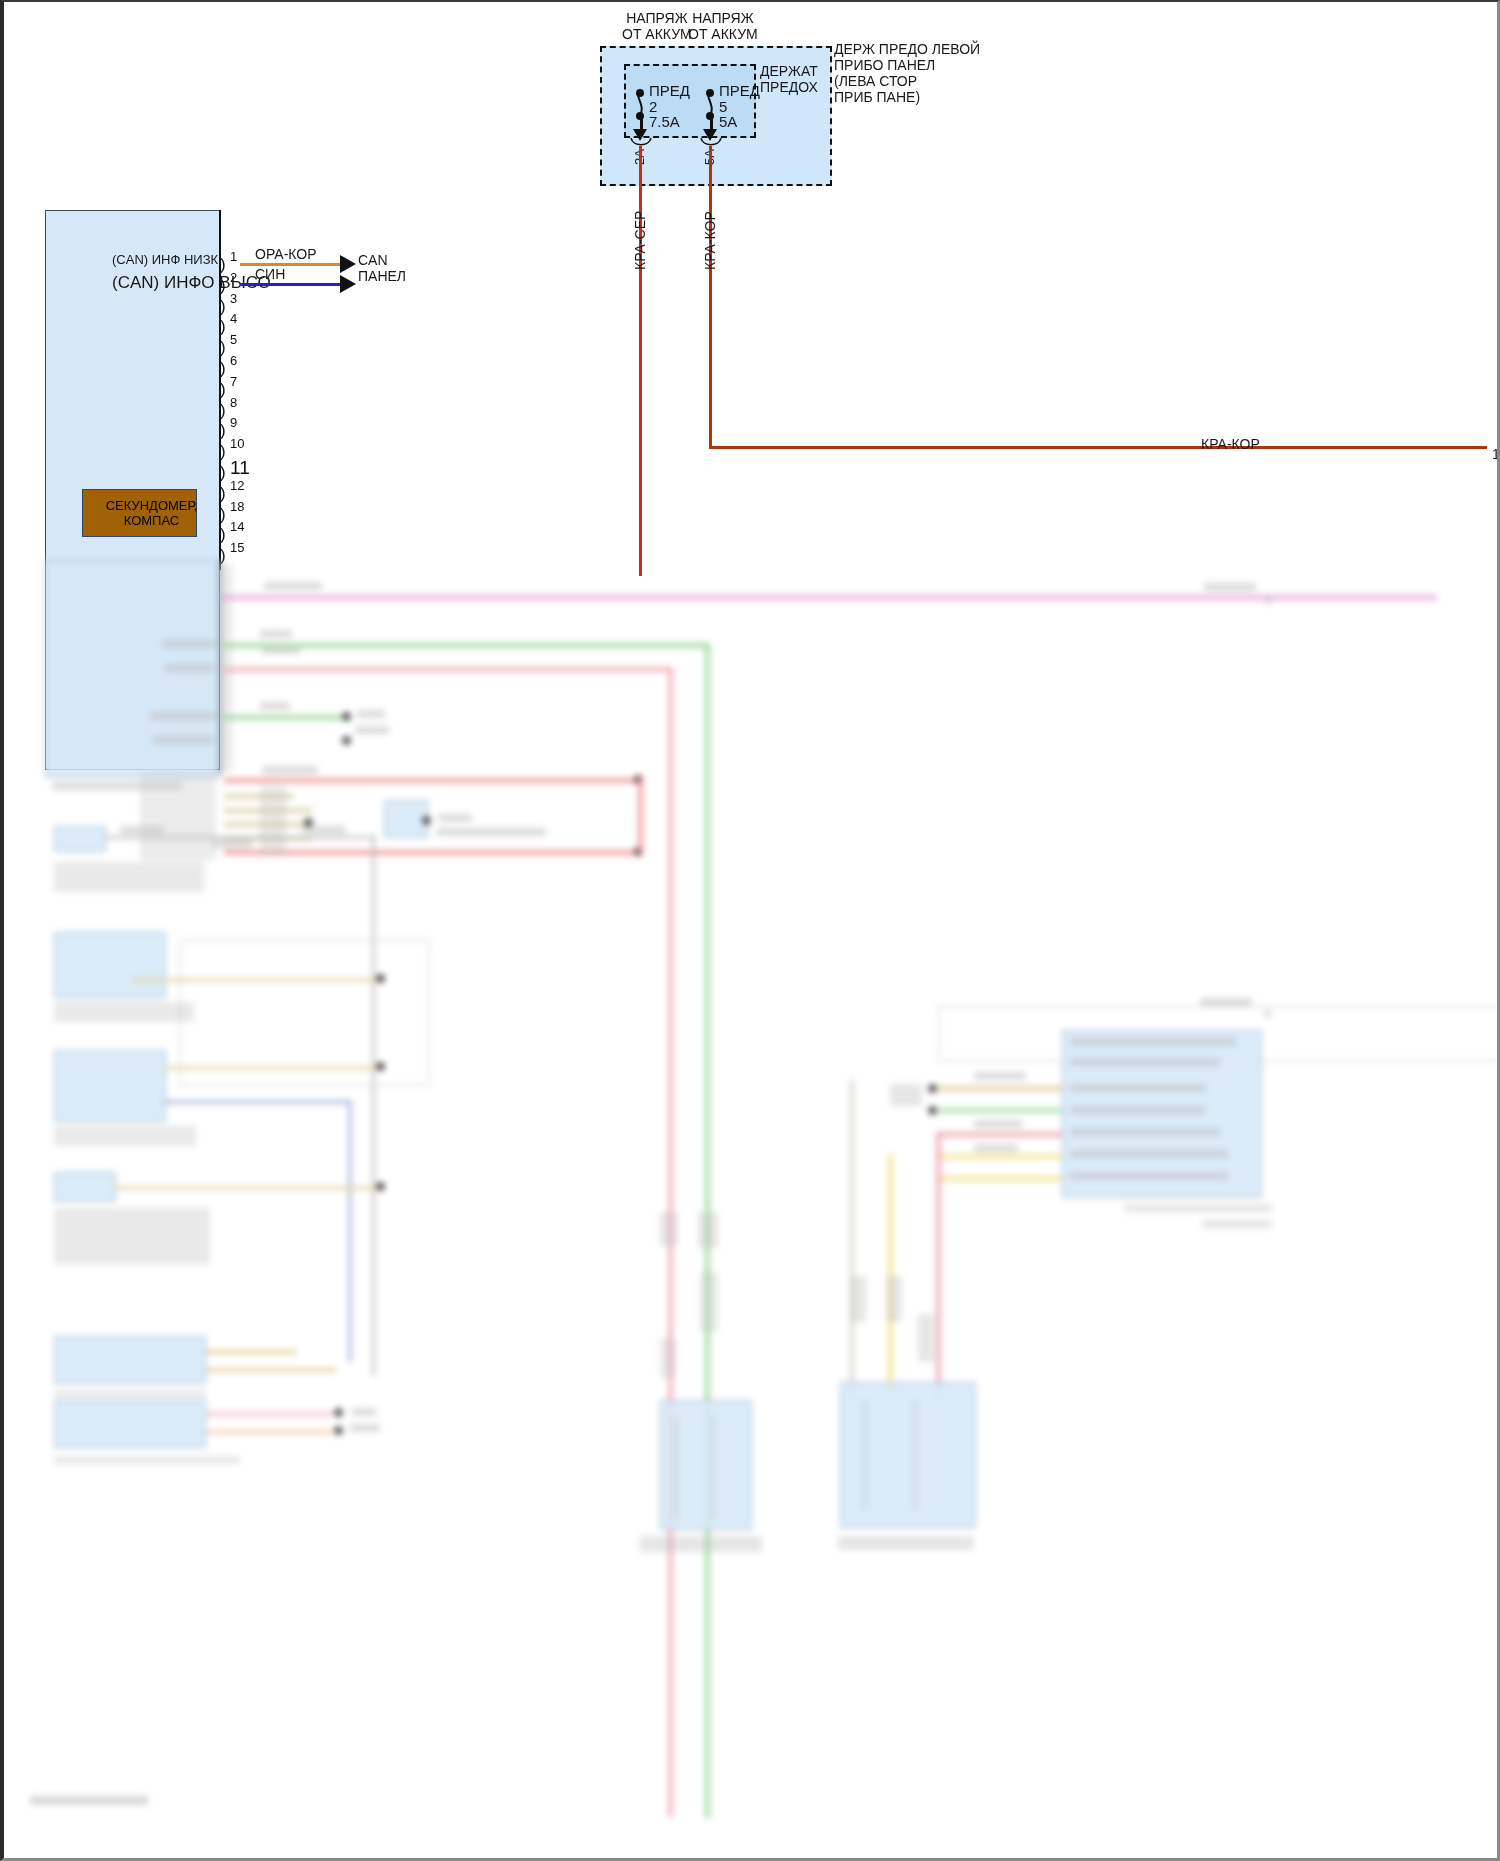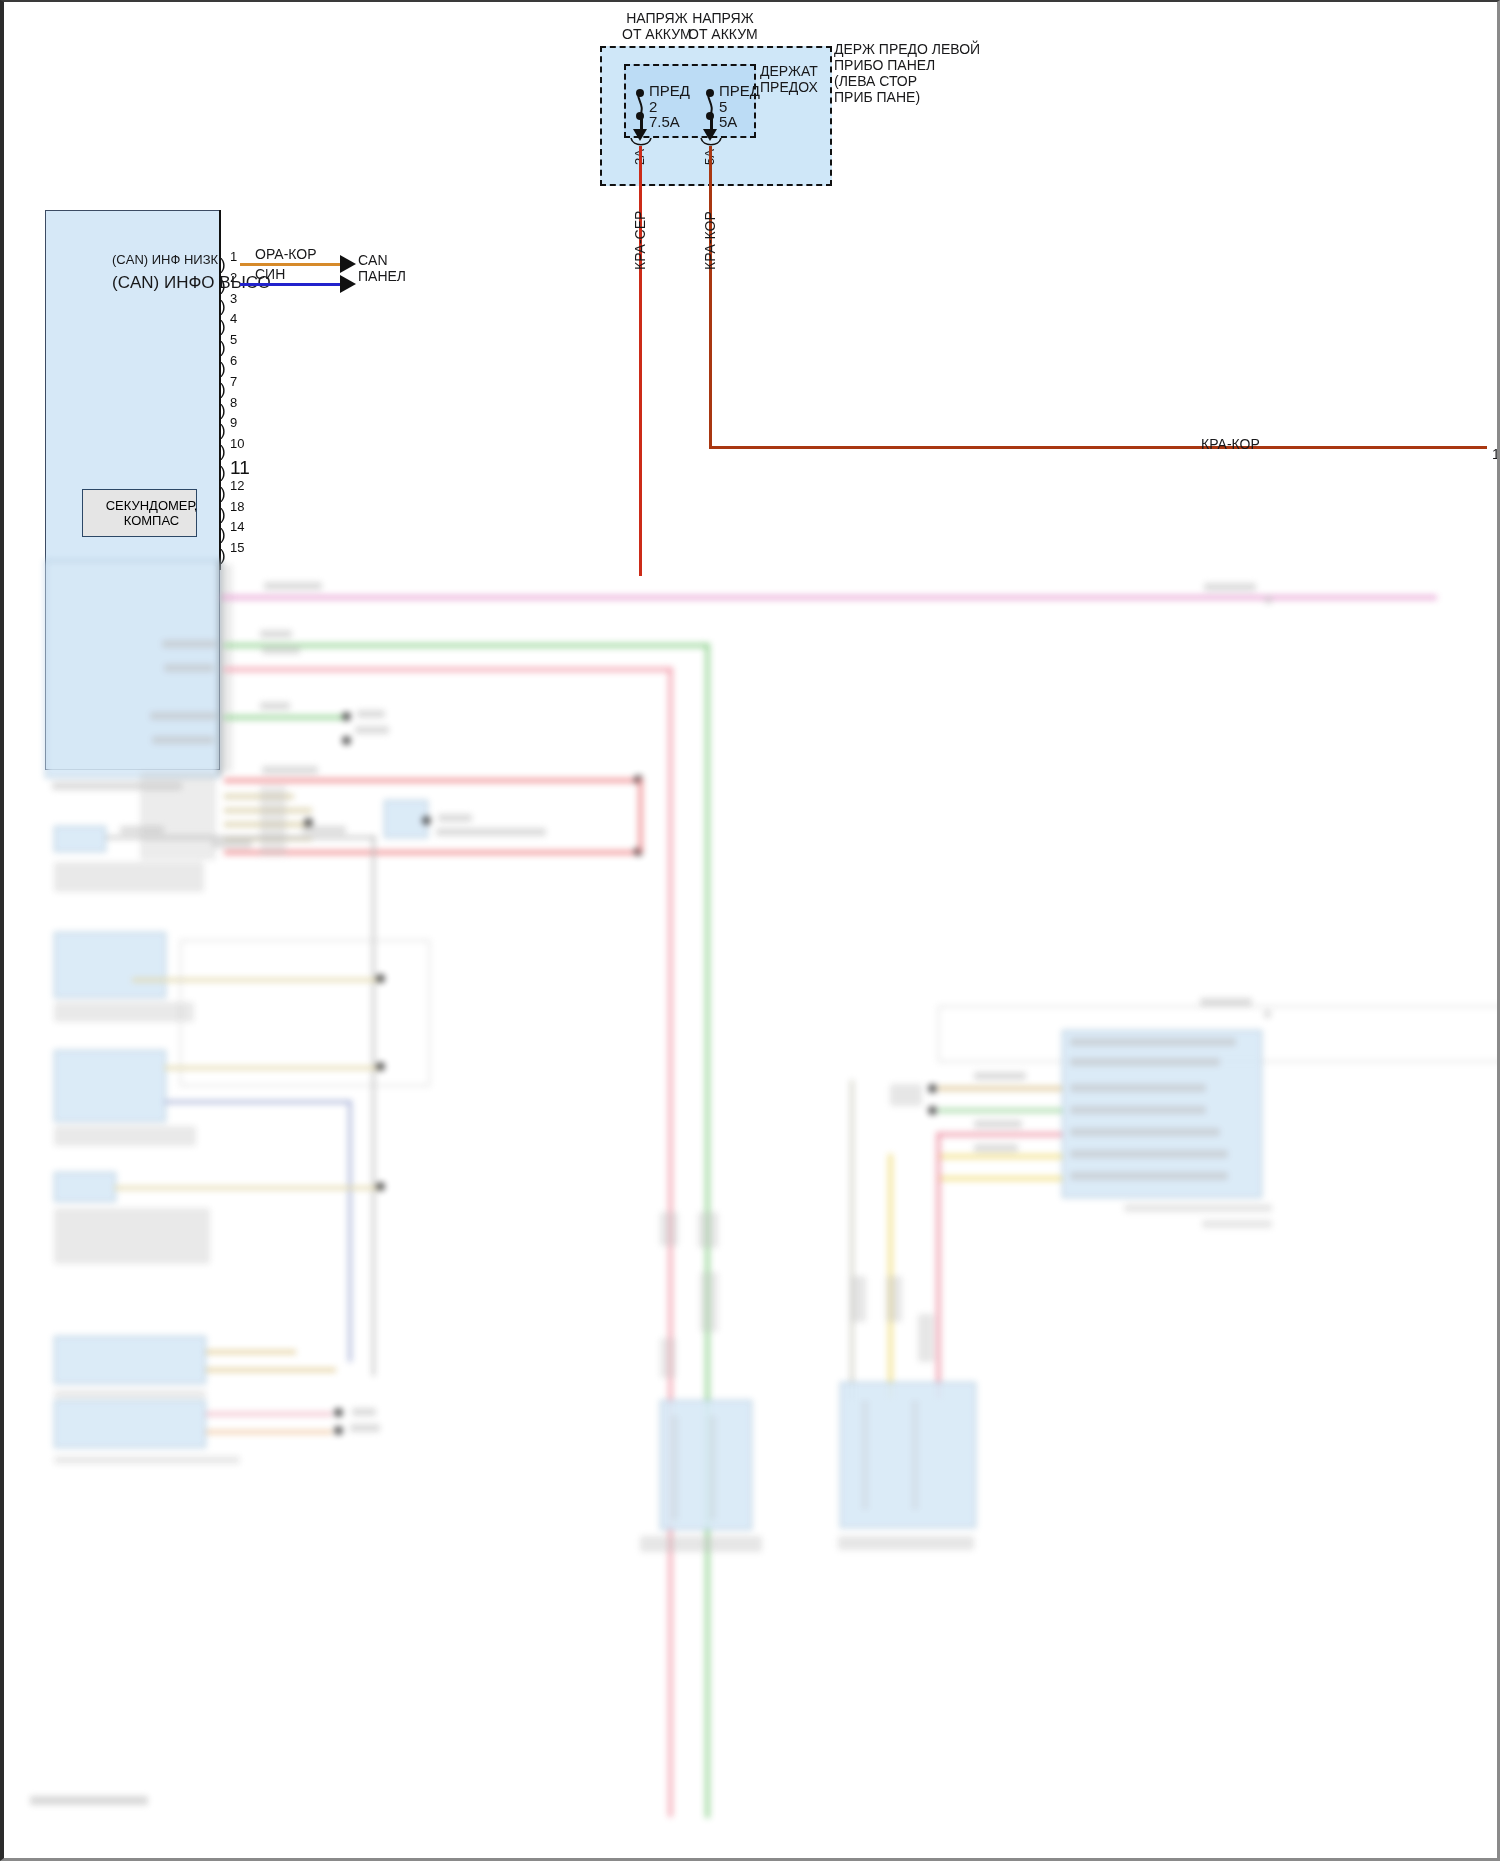--- a/index.html
+++ b/index.html
@@ -18,21 +18,21 @@
   }
   #canvas{position:absolute;inset:0;margin-left:8px;}
 
   
   .abs{position:absolute;}
   .txt{position:absolute;color:#18181a;white-space:pre;line-height:1.15;}
   .vtxt{position:absolute;color:#18181a;white-space:pre;
         transform-origin:0 0;transform:rotate(-90deg);}
 
   .modbox{position:absolute;background:#d6e8f7;border:1px solid #3c4b63;box-sizing:border-box;}
-  .innerbox{position:absolute;background:#e5e5e5;border:1.5px solid #2c4766;box-sizing:border-box;
+  .innerbox{position:absolute;background:#a16207;border:1.5px solid #2c4766;box-sizing:border-box;
             display:flex;align-items:center;justify-content:center;text-align:center;padding-left:24px;}
 
   .dashbox{position:absolute;box-sizing:border-box;
            border:2px dashed #111;background:#cfe7f8;}
   .dashbox2{position:absolute;box-sizing:border-box;
             border:2px dashed #111;background:#bcdcf5;}
 
   .wireV{position:absolute;width:3px;}
   .wireH{position:absolute;height:3px;}
 

